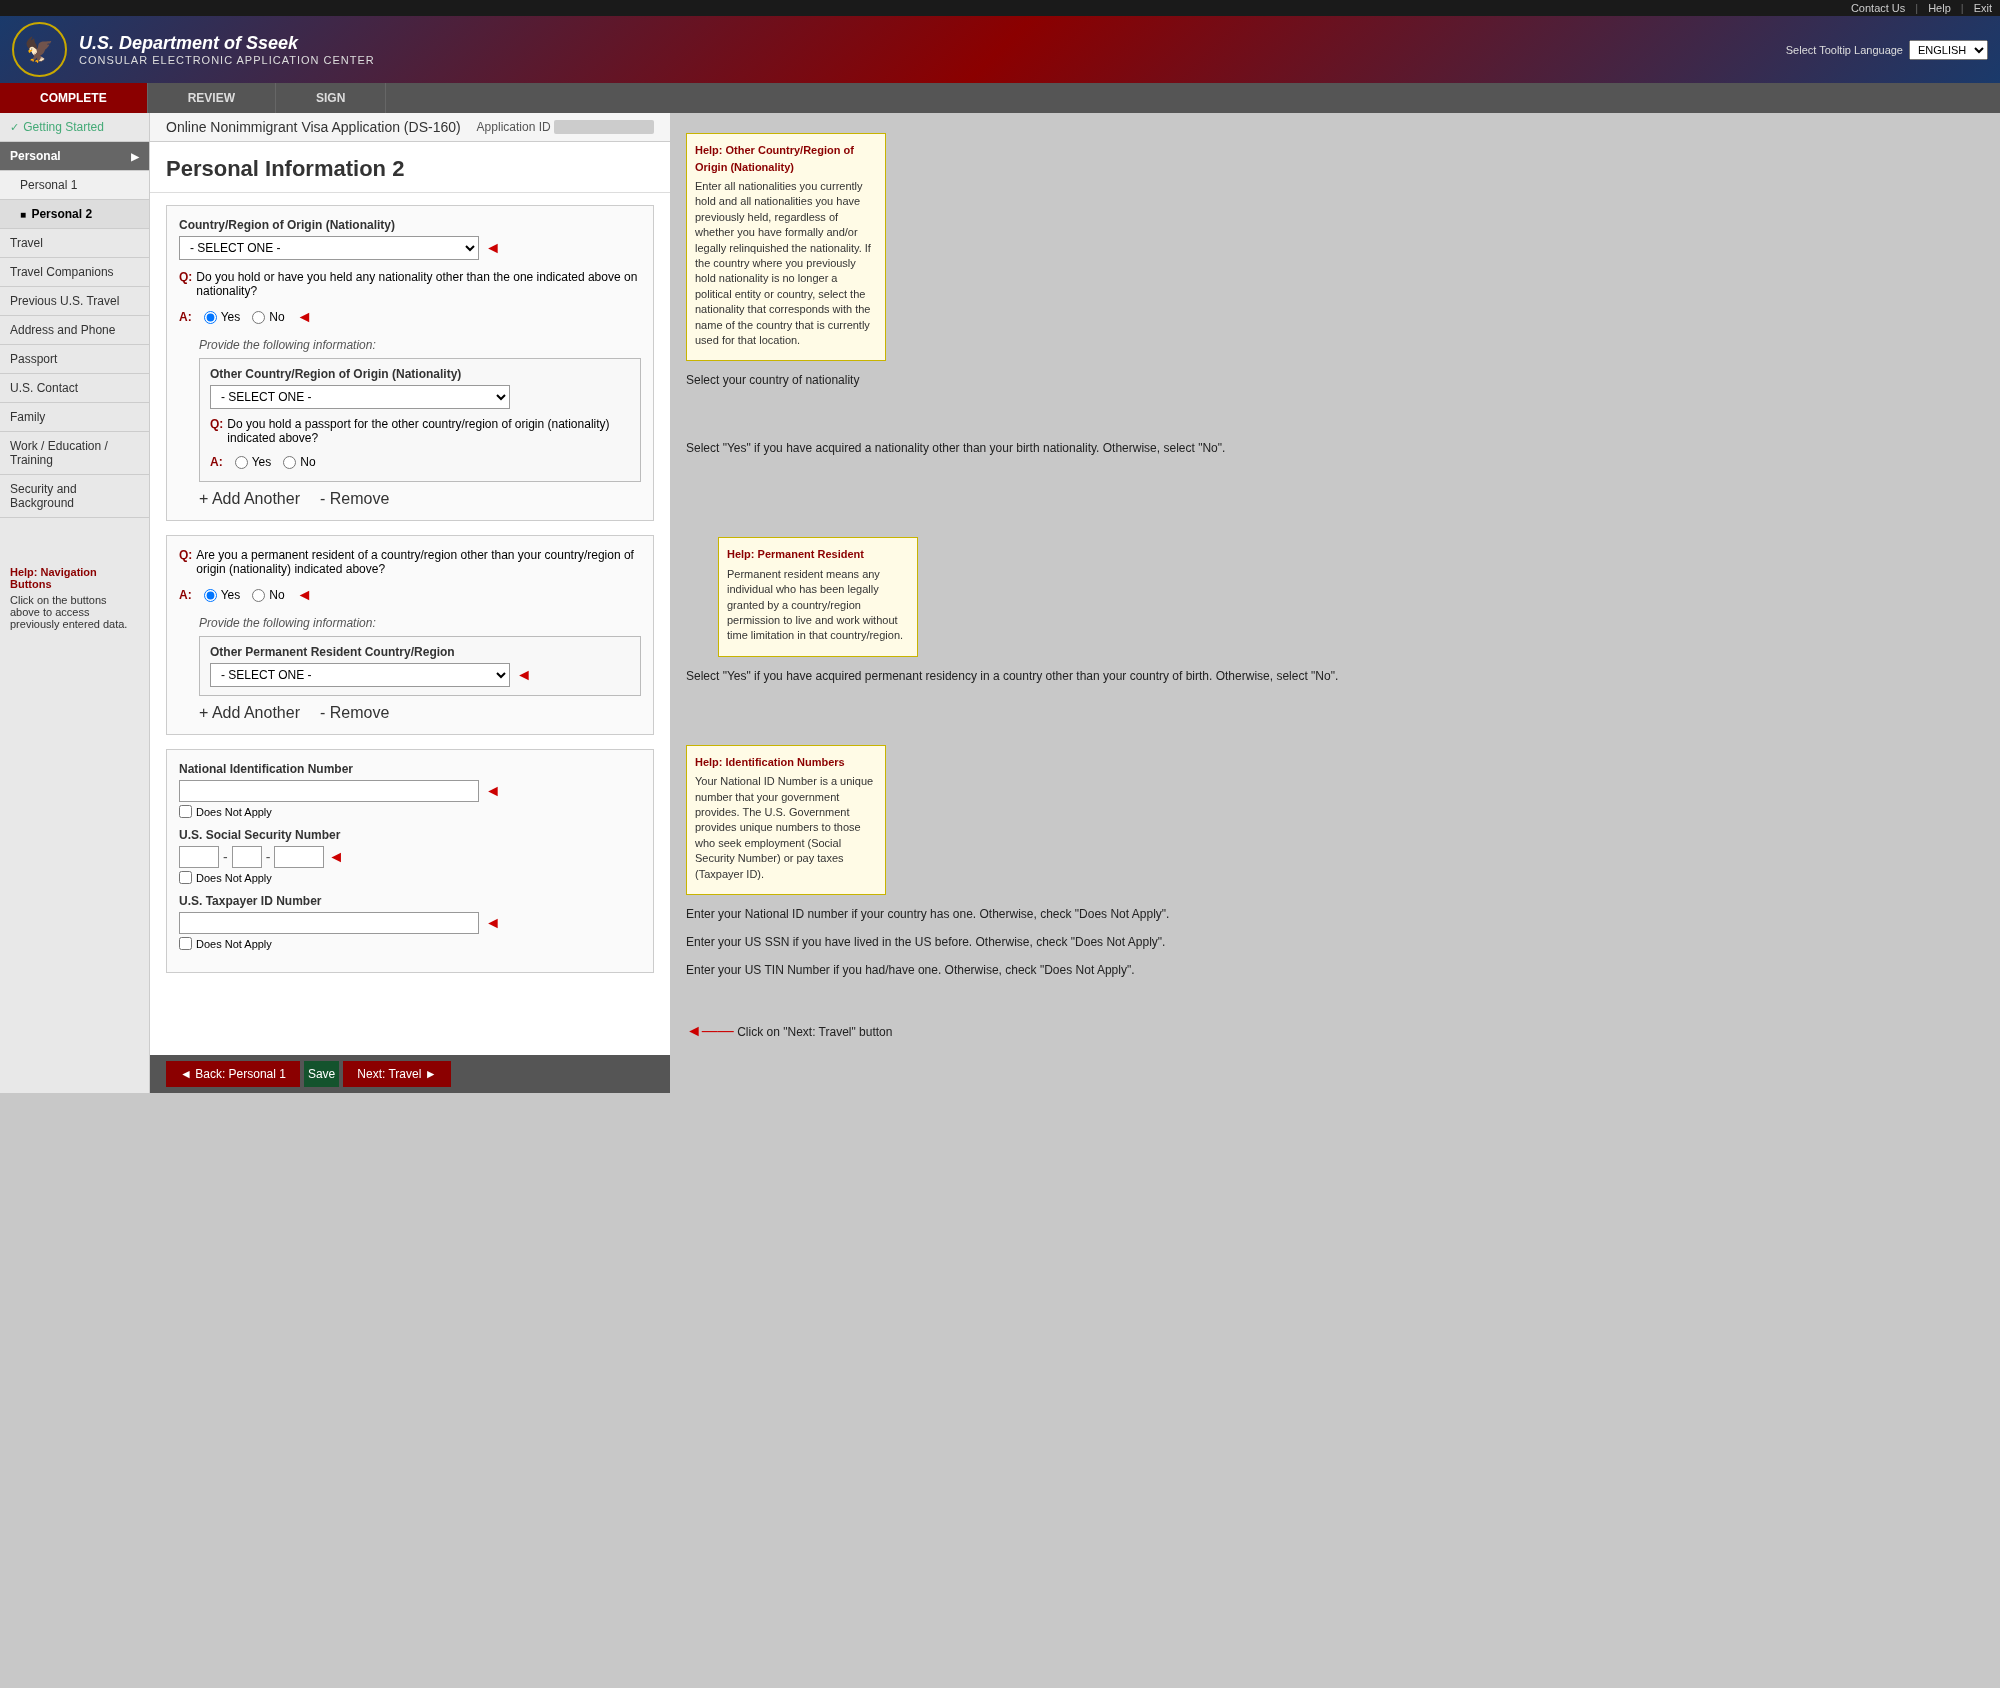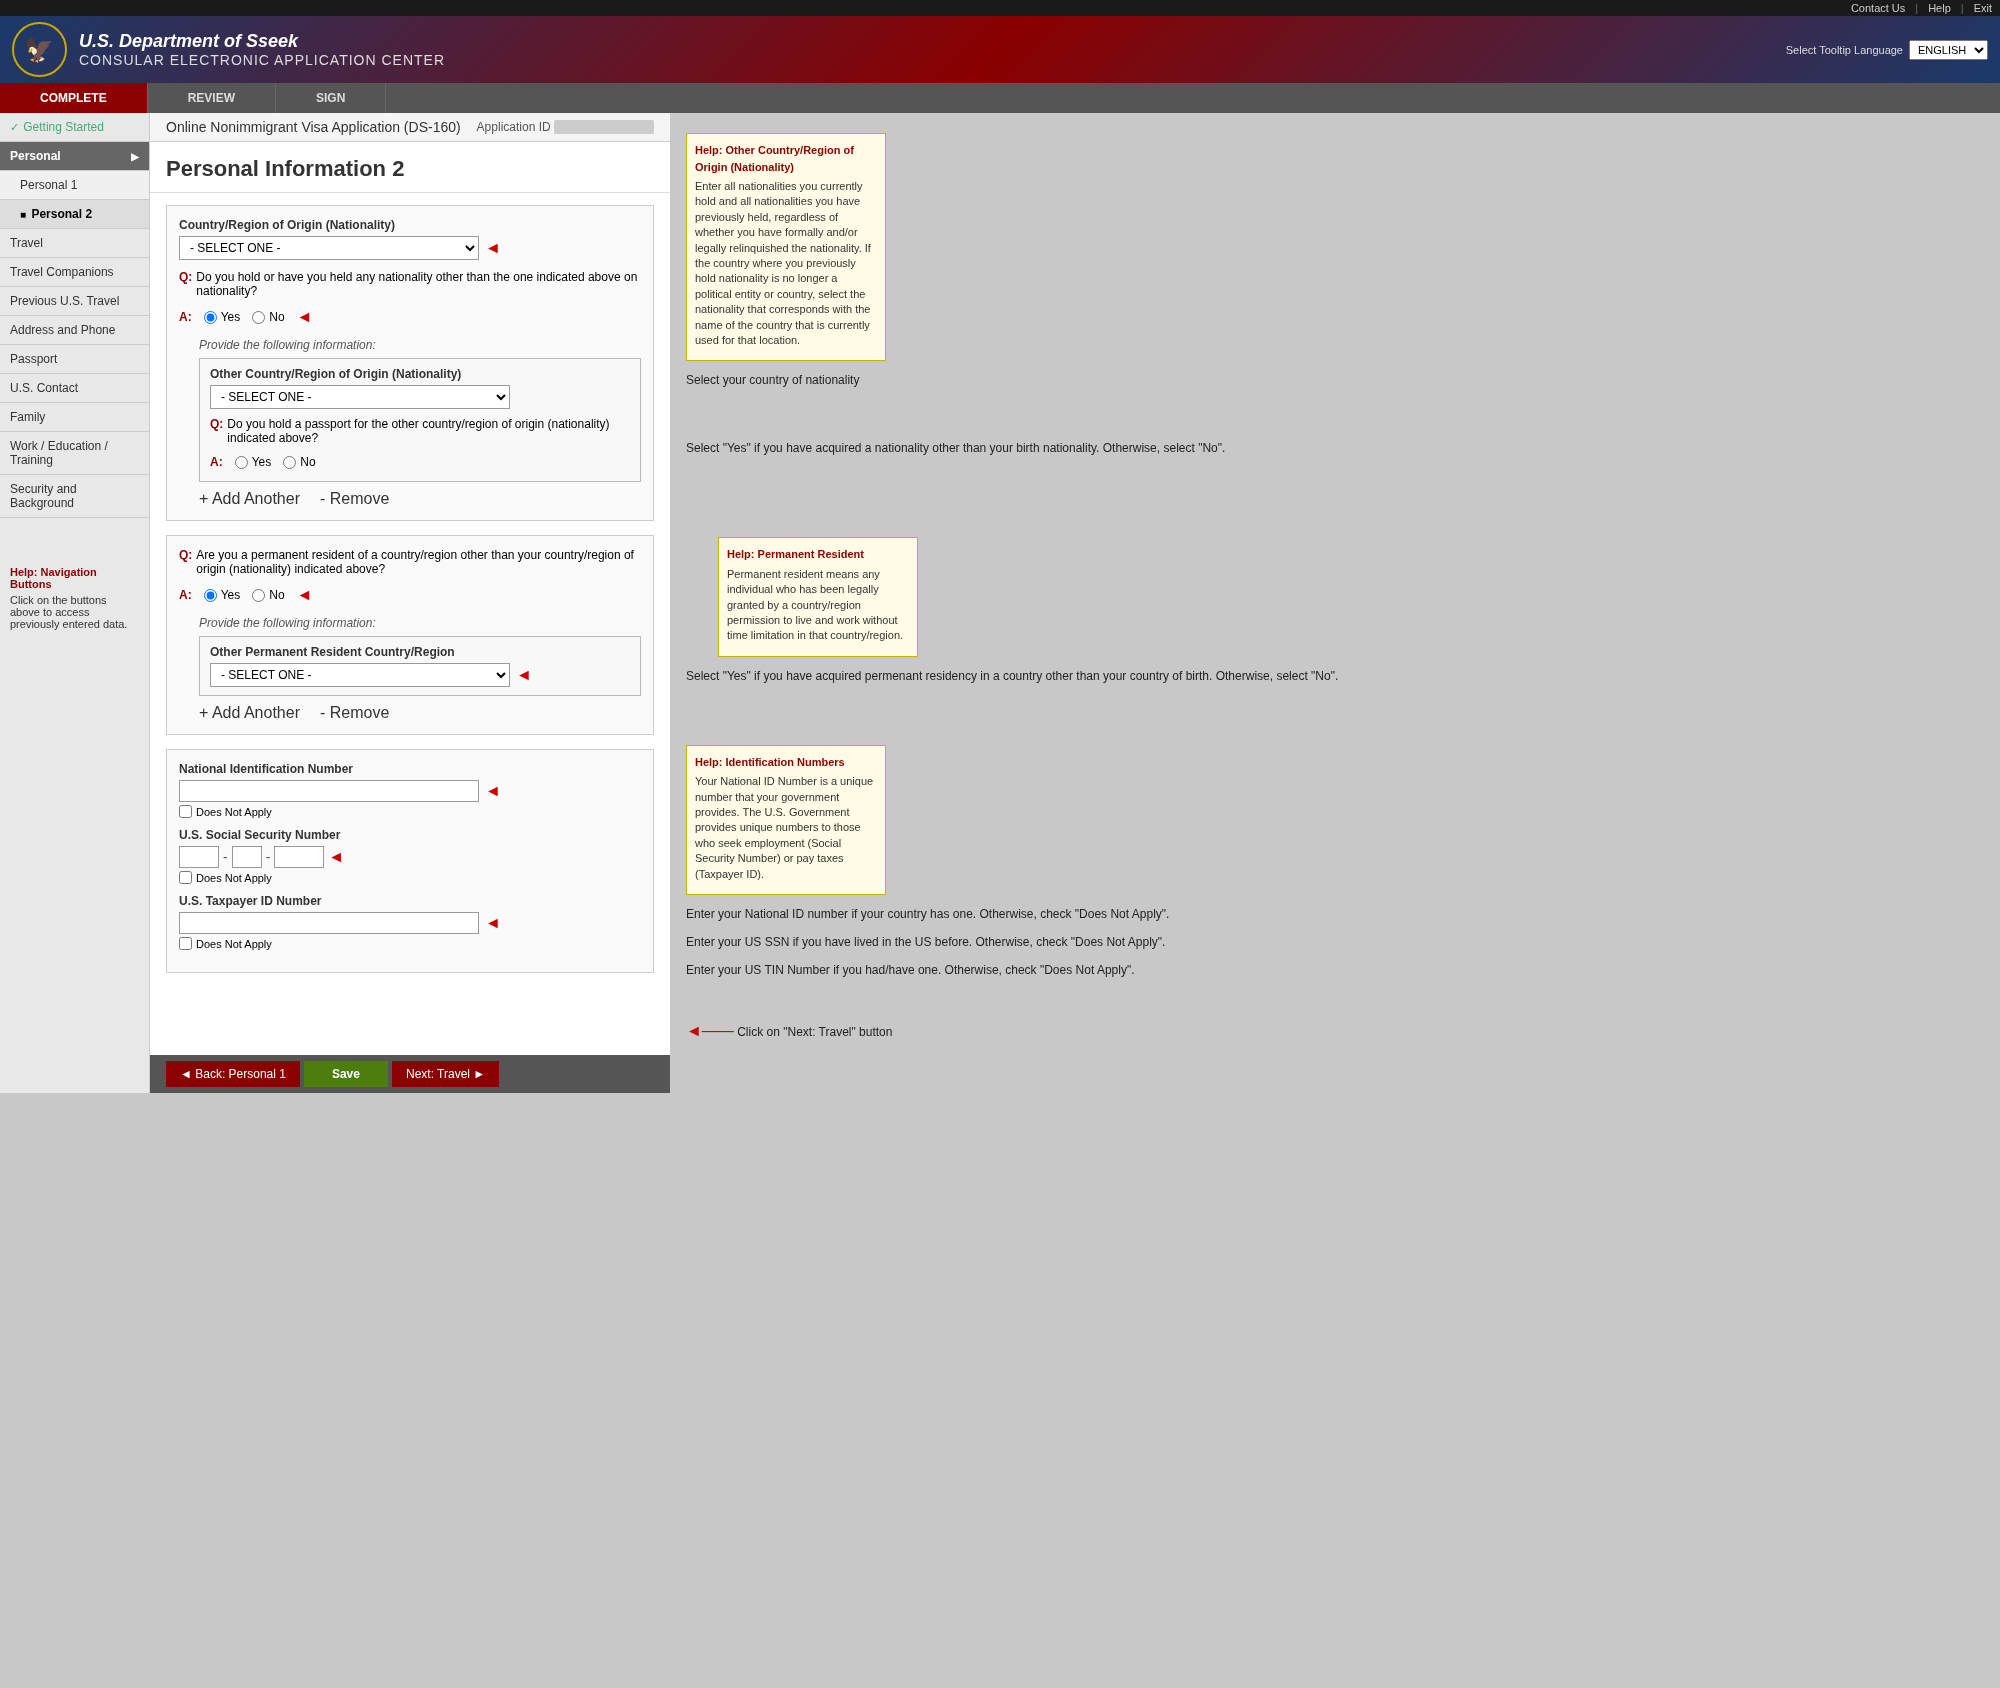--- a/index.html
+++ b/index.html
@@ -30,21 +30,21 @@
     .header-seal {
       width: 55px; height: 55px;
       background: radial-gradient(circle, #gold, #8b6914);
       border-radius: 50%;
       border: 2px solid #c8a800;
       display: flex; align-items: center; justify-content: center;
       font-size: 24px;
     }
     .header-title { color: white; }
     .header-title .dept { font-size: 18px; font-weight: bold; font-style: italic; }
-    .header-title .subtitle { font-size: 14px; letter-spacing: 1px; color: #ddd; }
+    .header-title .subtitle { font-size: 11px; letter-spacing: 1px; color: #ddd; }
     .header-lang { margin-left: auto; display: flex; align-items: center; gap: 6px; color: #ddd; font-size: 11px; }
     .header-lang select { font-size: 11px; padding: 2px 4px; }
 
     
     .nav-tabs {
       display: flex;
       background: #555;
     }
     .nav-tab {
       padding: 8px 40px;
@@ -247,27 +247,26 @@
       color: white;
       border: none;
       padding: 6px 14px;
       font-size: 12px;
       cursor: pointer;
       display: flex;
       align-items: center;
       gap: 4px;
     }
     .btn-save {
-      background: #4d7c0f;
+      background: #14532d;
       color: white;
       border: none;
-      padding: 6px 28px;
+      padding: 6px 4px;
       font-size: 12px;
       cursor: pointer;
-      font-weight: bold;
     }
     .btn-next {
       background: #8b0000;
       color: white;
       border: none;
       padding: 6px 14px;
       font-size: 12px;
       cursor: pointer;
       display: flex;
       align-items: center;

